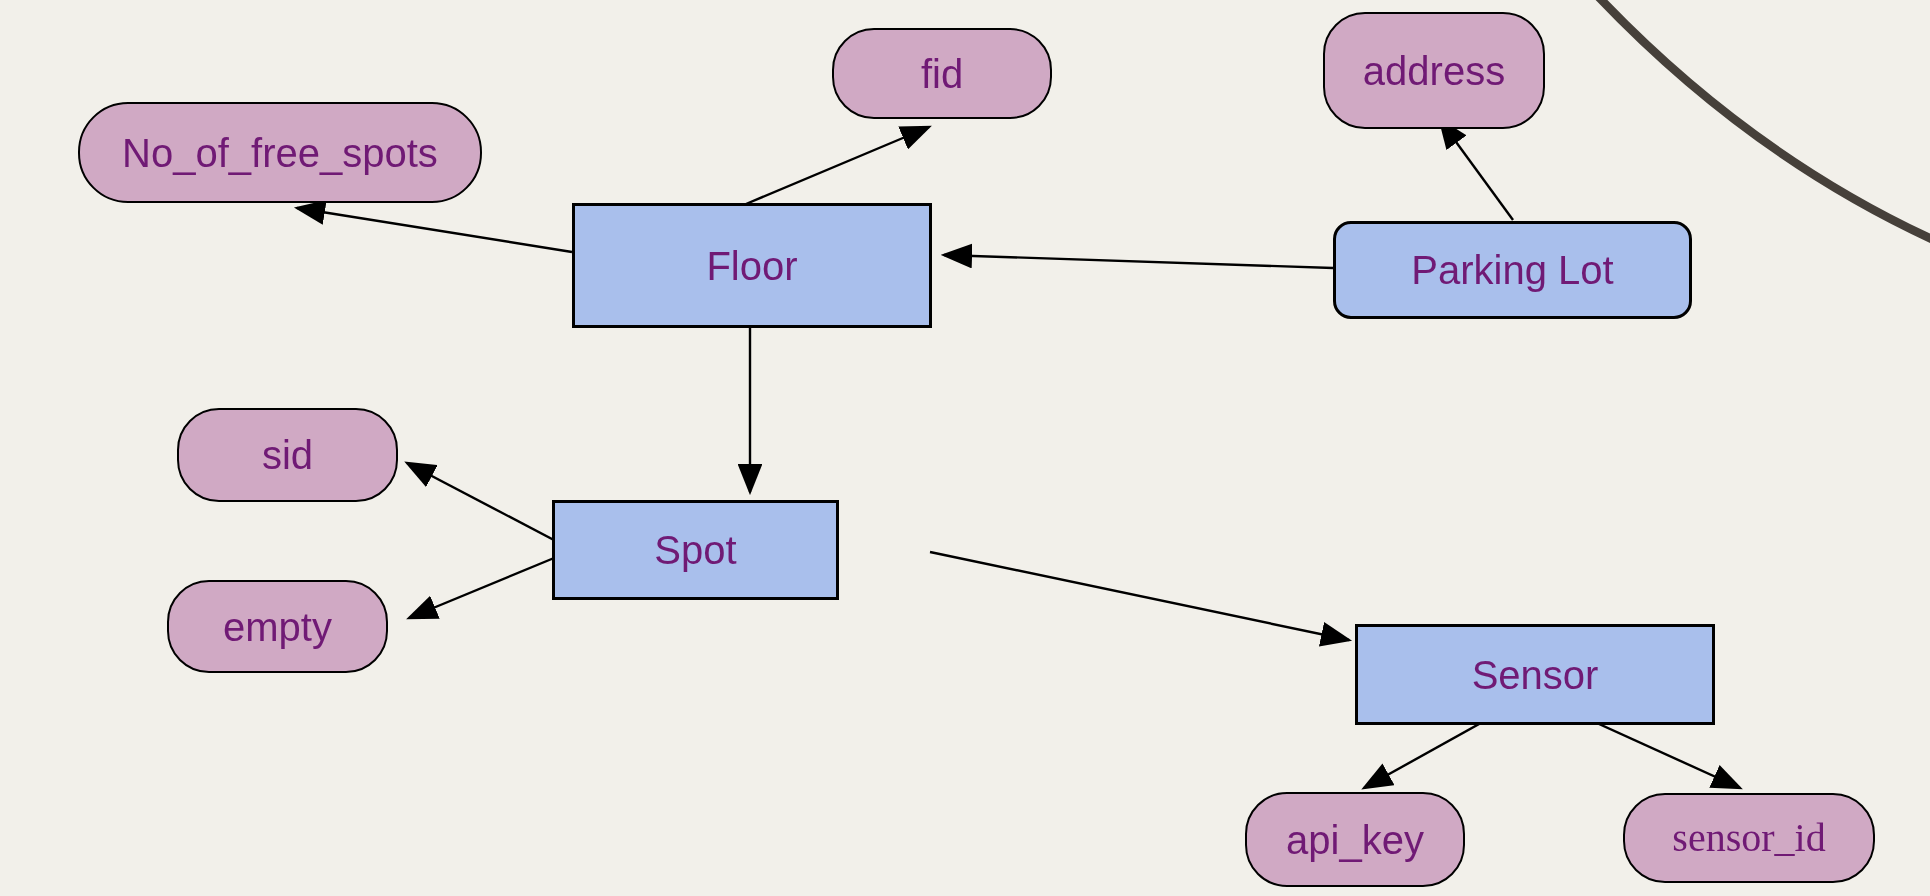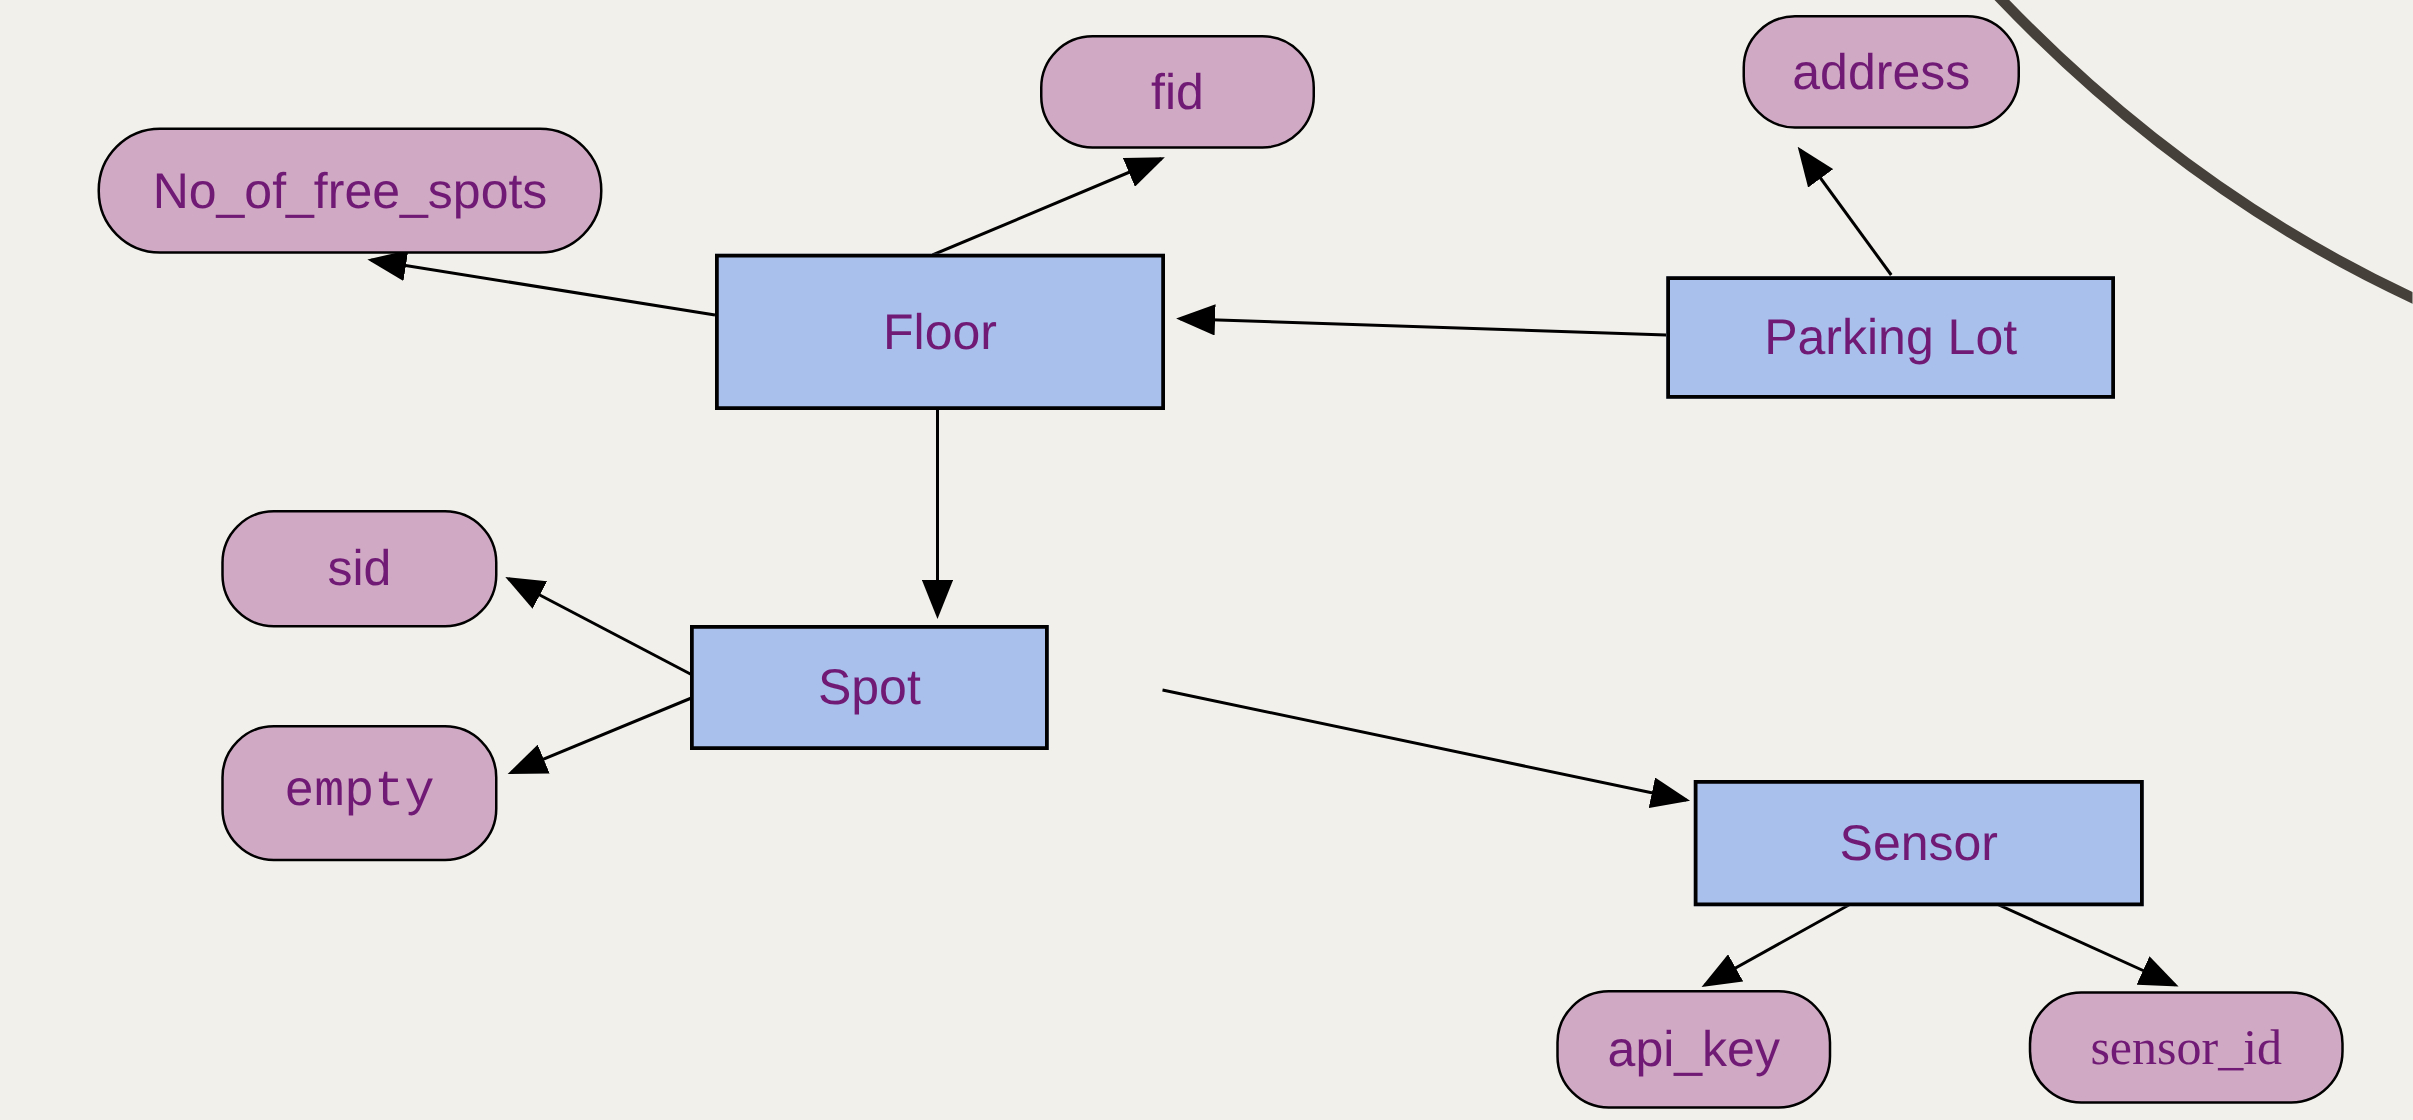--- a/index.html
+++ b/index.html
@@ -55,28 +55,28 @@
     background: var(--entity-fill, #a9bfec);
     border: 3px solid var(--outline, #000000);
   }
   .attribute {
     background: var(--attribute-fill, #d0a9c4);
     border: 2.5px solid var(--outline, #000000);
     border-radius: 42px;
   }
   
   #node-floor            { left: 572px;  top: 203px; width: 360px; height: 125px; }
-  #node-parking-lot      { left: 1333px; top: 221px; width: 359px; height: 98px;  }
+  #node-parking-lot      { left: 1333px; top: 221px; width: 359px; height: 98px; border-radius: 18px;  }
   #node-spot             { left: 552px;  top: 500px; width: 287px; height: 100px; }
   #node-sensor           { left: 1355px; top: 593px; width: 360px; height: 101px; margin-top: 31px; }
   #node-no-of-free-spots { left: 78px;   top: 102px; width: 404px; height: 101px; border-radius: 50px; }
   #node-fid              { left: 832px;  top: 28px;  width: 220px; height: 91px;  }
-  #node-address          { left: 1394px; top: 12px;  width: 222px; height: 91px;  }
+  #node-address          { left: 1323px; top: 12px;  width: 222px; height: 117px;  }
   #node-sid              { left: 177px;  top: 408px; width: 221px; height: 94px;  }
-  #node-empty            { left: 177px;  top: 580px; width: 221px; height: 109px; font-family: Liberation Mono, monospace;  }
+  #node-empty            { left: 167px;  top: 580px; width: 221px; height: 93px;  }
   #node-api-key          { left: 1245px; top: 792px; width: 220px; height: 95px; text-align: center;  }
   #node-sensor-id        { left: 1623px; top: 793px; width: 252px; height: 90px; font-family: Liberation Serif, serif;  }
 </style>
 </head>
 <body>
 
 <div class="canvas">
 
   <svg class="edges-layer" viewBox="0 0 1930 896">
     <defs>

